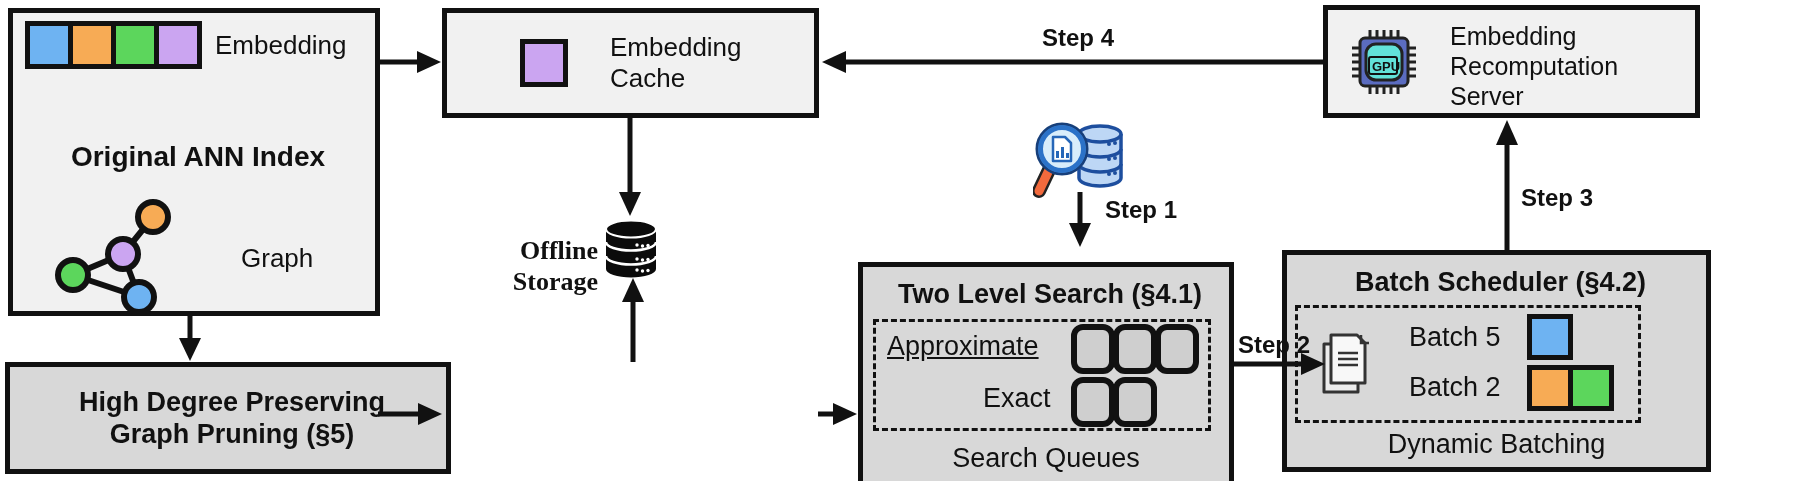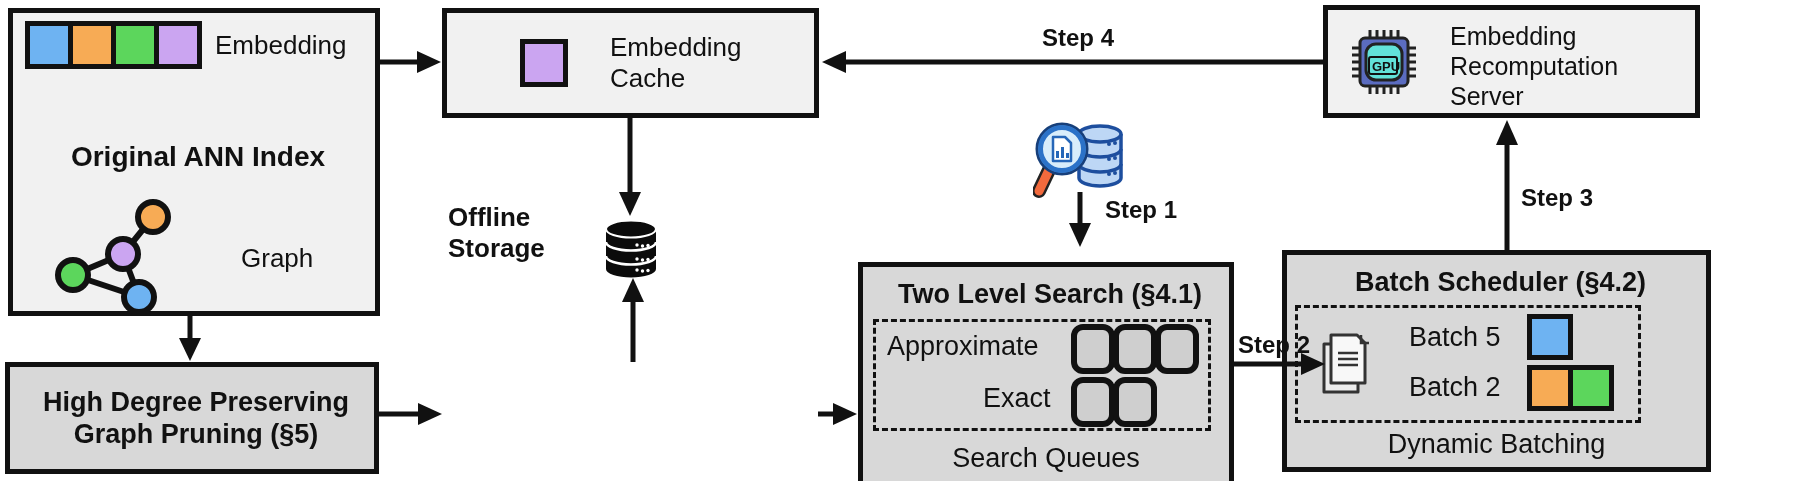--- a/index.html
+++ b/index.html
@@ -95,21 +95,21 @@
         <rect x="16" y="16" width="36" height="36" rx="10" style="fill:var(--c-gpu_core);"></rect>
       </g>
       <rect x="19" y="29" width="28" height="17" rx="2" fill="none" stroke="#111" stroke-width="2"></rect>
       <text x="22" y="43" font-size="13" font-weight="bold" fill="#111">GPU</text>
     </svg>
     <div class="lbl" style="left:122px;top:11px;font-size:25px;line-height:30px;">Embedding
 Recomputation
 Server</div>
   </div>
 
-  <div class="lbl bold" style="left:440px;top:202px;width:150px;text-align:left;">Offline
+  <div class="lbl bold" style="left:440px;top:235px;width:150px;text-align:right;font-family:Liberation Serif, serif;">Offline
 Storage</div>
   <svg class="abs" style="left:603px;top:219px;" width="56" height="60" viewBox="0 0 56 60">
     <path d="M3 10 A25 8.5 0 0 1 53 10 V50 A25 8.5 0 0 1 3 50 Z" fill="#0b0b0b"></path>
     <ellipse cx="28" cy="10" rx="25" ry="8.5" fill="#0b0b0b" stroke="#fff" stroke-width="2"></ellipse>
     <path d="M3 23 A25 8.5 0 0 0 53 23" fill="none" stroke="#fff" stroke-width="2.5"></path>
     <path d="M3 37 A25 8.5 0 0 0 53 37" fill="none" stroke="#fff" stroke-width="2.5"></path>
     <g fill="#fff">
       <circle cx="34" cy="26" r="1.7"></circle>
         <circle cx="39.5" cy="27" r="1.7"></circle>
         <circle cx="45" cy="26.5" r="1.7"></circle>
@@ -149,21 +149,21 @@
     <g fill="#2566b8">
       <rect x="23" y="31" width="3" height="7"></rect>
       <rect x="28" y="27" width="3" height="11"></rect>
       <rect x="33" y="33" width="3" height="5"></rect>
     </g>
   </svg>
 
   <div class="box dark" style="left:858px;top:250px;width:376px;height:225px;margin-top:12px;">
     <div class="lbl bold center" style="top:12px;font-size:27px;">Two Level Search (§4.1)</div>
     <div class="dashed" style="left:10px;top:52px;width:338px;height:112px;"></div>
-    <div class="lbl" style="left:24px;top:64px;font-size:27px;">Approximate</div>
+    <div class="lbl" style="left:24px;top:64px;font-size:27px;text-decoration:underline;">Approximate</div>
     <div class="slotrow" style="left:208px;top:57px;">
       <div class="slot"></div>
       <div class="slot"></div>
       <div class="slot"></div>
     </div>
     <div class="lbl" style="left:120px;top:116px;font-size:27px;">Exact</div>
     <div class="slotrow" style="left:208px;top:110px;">
       <div class="slot"></div>
       <div class="slot"></div>
     </div>
@@ -188,21 +188,21 @@
       <div class="cell c-blue" style="width:36px;height:36px;"></div>
     </div>
     <div class="lbl" style="left:122px;top:117px;font-size:27px;">Batch 2</div>
     <div class="cellrow" style="left:240px;top:110px;">
       <div class="cell c-orange" style="width:36px;height:36px;"></div>
       <div class="cell c-green" style="width:36px;height:36px;"></div>
     </div>
     <div class="lbl center" style="top:174px;font-size:27px;">Dynamic Batching</div>
   </div>
 
-  <div class="box dark" style="left:5px;top:362px;width:374px;height:112px;display:flex;align-items:center;justify-content:center;">
+  <div class="box dark" style="left:5px;top:362px;width:446px;height:112px;display:flex;align-items:center;justify-content:center;">
     <div class="bold" style="white-space:pre-line;font-size:27px;line-height:32px;text-align:center;">High Degree Preserving
 Graph Pruning (§5)</div>
   </div>
 
 
   <div class="steplbl" style="left:1105px;top:196px;">Step 1</div>
   <div class="steplbl" style="left:1238px;top:331px;">Step 2</div>
   <div class="steplbl" style="left:1521px;top:172px;margin-top:12px;">Step 3</div>
   <div class="steplbl" style="left:1042px;top:24px;">Step 4</div>
 

